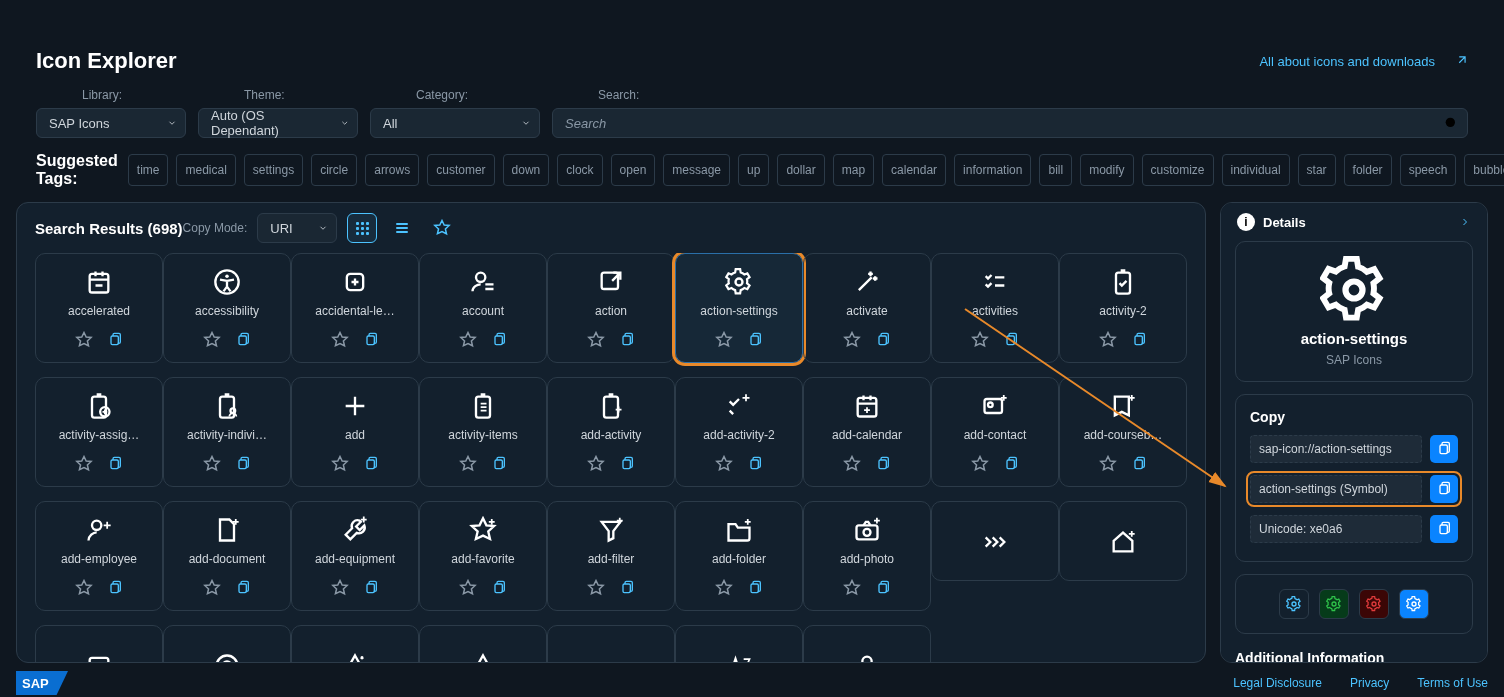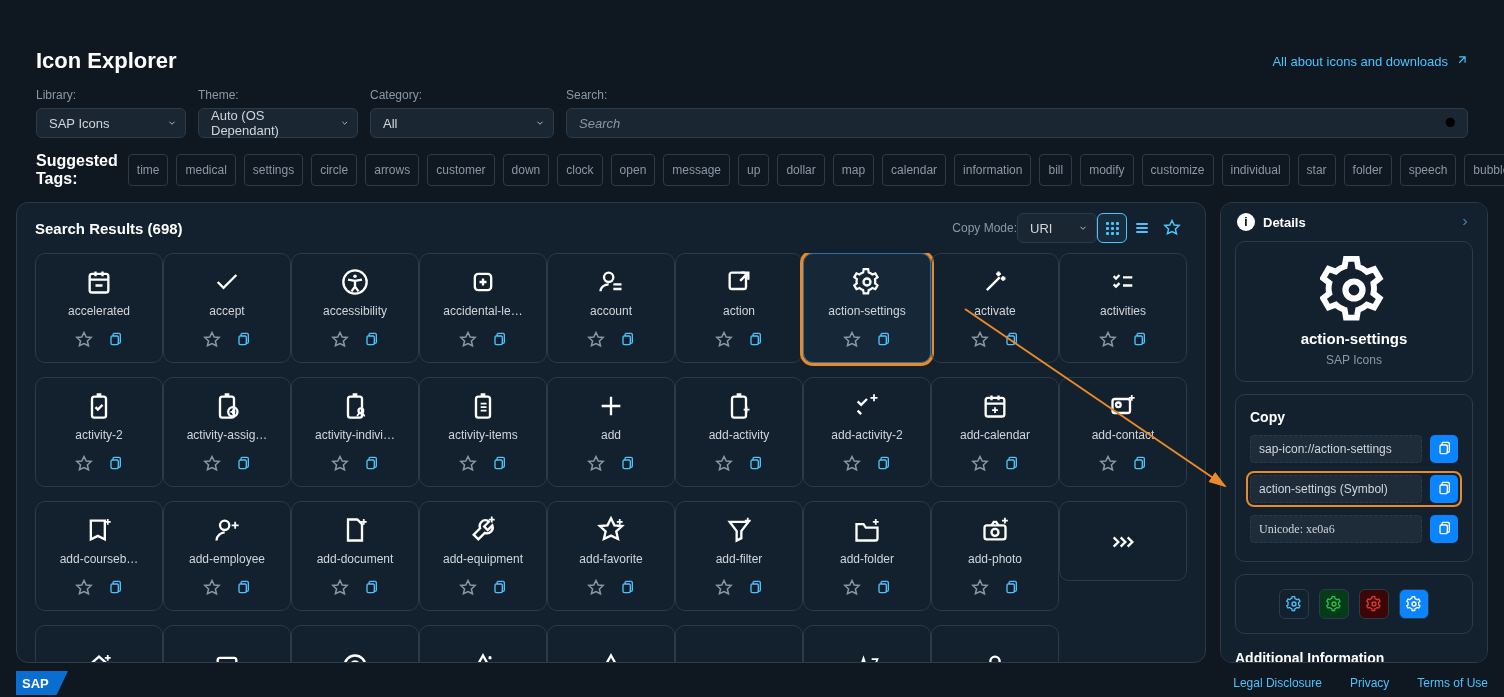--- a/index.html
+++ b/index.html
@@ -45,56 +45,57 @@
   .title {
     font-size: 22px;
     font-weight: 700;
     color: #fff;
   }
   .header-link {
     color: var(--accent);
     font-size: 13px;
     display: flex;
     align-items: flex-start;
-    gap: 6px;
+    gap: 19px;
     cursor: pointer;
   }
   .filters {
     display: flex;
     gap: 12px;
     margin-bottom: 14px;
   }
   .filter {
     display: flex;
     flex-direction: column;
     gap: 6px;
   }
   .filter label {
     font-size: 12px;
     color: var(--text-dim);
+    margin-left: 46px;
   }
   .select, .search-box {
     background: var(--card);
     border: 1px solid var(--card-border);
     border-radius: 6px;
     height: 30px;
     display: flex;
     align-items: center;
     padding: 0 8px 0 12px;
     color: var(--text);
     font-size: 13px;
     justify-content: space-between;
     gap: 10px;
     cursor: pointer;
   }
   .search-box { cursor: text; flex: 1; color: var(--text-dim); justify-content: flex-start; text-align: center; }
   .search-box .icon-right { margin-left: auto; color: var(--text); }
   .w-lib { width: 150px; }
   .w-theme { width: 160px; }
-  .w-cat { width: 184px; }
+  .w-cat { width: 170px; }
   .filter.search { flex: 1; }
 
   .sugg-row {
     display: flex;
     align-items: center;
     gap: 8px;
     flex-wrap: nowrap;
     padding-bottom: 8px;
   }
   .sugg-label {
@@ -128,32 +129,33 @@
     border-radius: 12px;
     display: flex;
     flex-direction: column;
     min-height: 0;
   }
   .results-panel { flex: 1; }
   .details-panel { width: 268px; overflow-y:auto; }
 
   .results-header {
     display: flex;
-    justify-content: space-between;
+    justify-content: flex-start;
     align-items: center;
     padding: 10px 18px;
   }
   .results-title {
     font-size: 15px;
     font-weight: 700;
     color: #fff;
   }
   .results-tools {
     display: flex;
     align-items: center;
+    gap: 10px;
   }
   .copy-mode-label { font-size: 12px; color: var(--text-dim); }
   .view-btn, .fav-btn {
     width: 30px; height: 30px;
     display:flex; align-items:center; justify-content:center;
     border-radius:6px;
     border:1px solid transparent;
     color: var(--accent);
     cursor:pointer;
   }
@@ -252,21 +254,21 @@
   .dp-name{font-size:15px;font-weight:700;color:#fff;}
   .dp-lib{font-size:12px;color:var(--text-dim);}
   .copy-title{font-weight:700;color:#fff;margin-bottom:10px;font-size:14px;}
   .copy-row {
     display:flex;
     align-items:center;
     gap:8px;
     margin-bottom:10px;
   }
   .copy-row.highlight{ outline:2px solid var(--selected); border-radius:6px; padding:2px; margin-left:-2px; margin-right:-2px;}
-  .copy-row:last-child{margin-bottom:4px;font-family:Liberation Serif, serif;}
+  .copy-row:last-child{margin-bottom:4px;}
   .copy-input{
     flex:1;
     background:#1e2b38;
     border:1px dashed var(--card-border);
     border-radius:4px;
     height:28px;
     display:flex;
     align-items:center;
     padding:0 8px;
     font-size:12px;
@@ -603,36 +605,20 @@
                   <use href="#i-star"></use>
                 </svg></span>
               <span class="copy-btn"><svg class="svg-copy" viewBox="0 0 24 24">
                   <use href="#i-copy"></use>
                 </svg></span>
             </div>
           </div>
           <div class="icon-card">
             <div class="icon-glyph">
               <svg viewBox="0 0 24 24">
-                <use href="#i-check"></use>
-              </svg>
-            </div>
-            <div class="icon-name">accept</div>
-            <div class="card-actions">
-              <span class="star-btn"><svg class="svg-star" viewBox="0 0 24 24">
-                  <use href="#i-star"></use>
-                </svg></span>
-              <span class="copy-btn"><svg class="svg-copy" viewBox="0 0 24 24">
-                  <use href="#i-copy"></use>
-                </svg></span>
-            </div>
-          </div>
-          <div class="icon-card">
-            <div class="icon-glyph">
-              <svg viewBox="0 0 24 24">
                 <use href="#i-accessibility"></use>
               </svg>
             </div>
             <div class="icon-name">accessibility</div>
             <div class="card-actions">
               <span class="star-btn"><svg class="svg-star" viewBox="0 0 24 24">
                   <use href="#i-star"></use>
                 </svg></span>
               <span class="copy-btn"><svg class="svg-copy" viewBox="0 0 24 24">
                   <use href="#i-copy"></use>
@@ -779,40 +765,40 @@
                   <use href="#i-star"></use>
                 </svg></span>
               <span class="copy-btn"><svg class="svg-copy" viewBox="0 0 24 24">
                   <use href="#i-copy"></use>
                 </svg></span>
             </div>
           </div>
           <div class="icon-card">
             <div class="icon-glyph">
               <svg viewBox="0 0 24 24">
+                <use href="#i-plus"></use>
+              </svg>
+            </div>
+            <div class="icon-name">add</div>
+            <div class="card-actions">
+              <span class="star-btn"><svg class="svg-star" viewBox="0 0 24 24">
+                  <use href="#i-star"></use>
+                </svg></span>
+              <span class="copy-btn"><svg class="svg-copy" viewBox="0 0 24 24">
+                  <use href="#i-copy"></use>
+                </svg></span>
+            </div>
+          </div>
+          <div class="icon-card">
+            <div class="icon-glyph">
+              <svg viewBox="0 0 24 24">
                 <use href="#i-cliplist"></use>
               </svg>
             </div>
             <div class="icon-name">activity-items</div>
-            <div class="card-actions">
-              <span class="star-btn"><svg class="svg-star" viewBox="0 0 24 24">
-                  <use href="#i-star"></use>
-                </svg></span>
-              <span class="copy-btn"><svg class="svg-copy" viewBox="0 0 24 24">
-                  <use href="#i-copy"></use>
-                </svg></span>
-            </div>
-          </div>
-          <div class="icon-card">
-            <div class="icon-glyph">
-              <svg viewBox="0 0 24 24">
-                <use href="#i-plus"></use>
-              </svg>
-            </div>
-            <div class="icon-name">add</div>
             <div class="card-actions">
               <span class="star-btn"><svg class="svg-star" viewBox="0 0 24 24">
                   <use href="#i-star"></use>
                 </svg></span>
               <span class="copy-btn"><svg class="svg-copy" viewBox="0 0 24 24">
                   <use href="#i-copy"></use>
                 </svg></span>
             </div>
           </div>
           <div class="icon-card">

